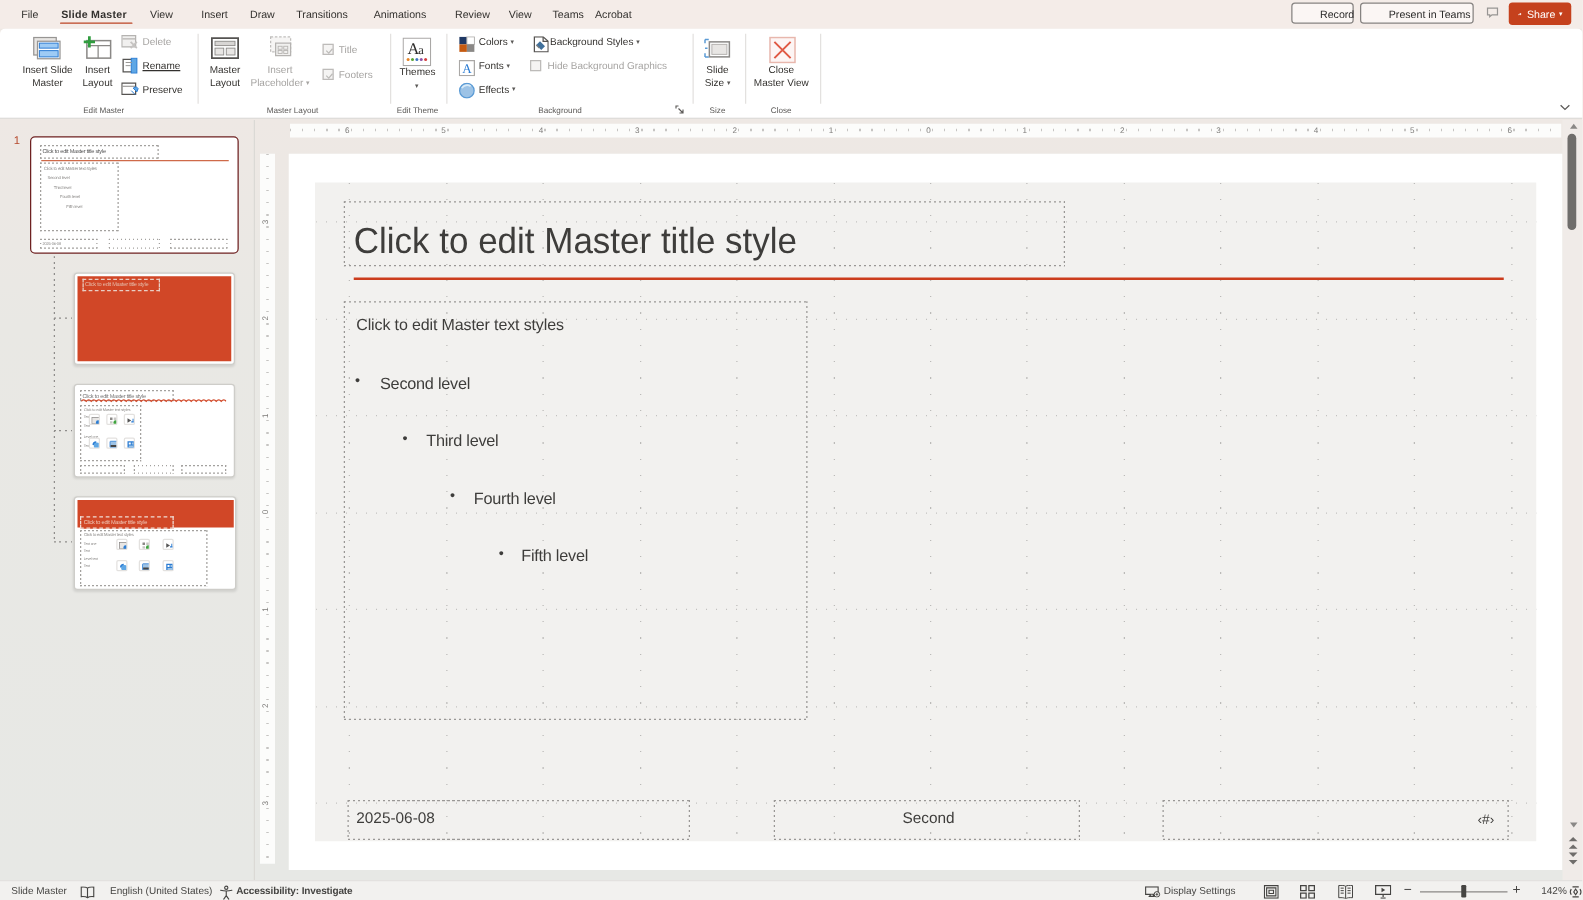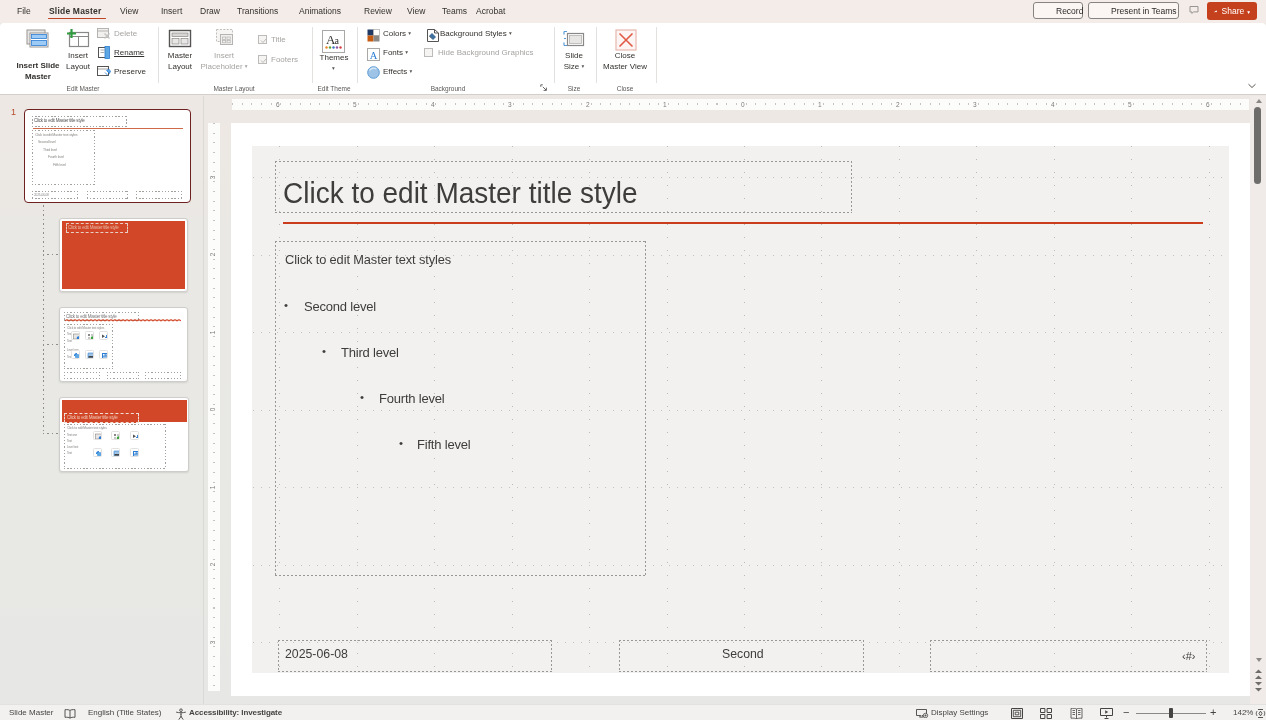--- a/index.html
+++ b/index.html
@@ -197,21 +197,21 @@
     <rect x="4.5" y="3.5" width="16" height="12" fill="#fff" stroke="#8a8886" stroke-width="1.2"></rect>
     <rect x="6.5" y="5.5" width="12" height="8" fill="#e8e6e4" stroke="#b5b3b1" stroke-width="0.8"></rect>
     <path d="M1 1.5h3M1 1.5v3M1 8.5h2M1 15.5h3M1 15.5v-3" stroke="#5b9bd5" stroke-width="1.2" fill="none"></path>
   </svg>
 
   <svg class="abs" style="left:615px; top:6px;" width="22" height="22" viewBox="0 0 22 22">
     <rect x="1" y="1" width="20" height="20" fill="#fdf5f4" stroke="#e8b7ad" stroke-width="1.2"></rect>
     <path d="M4.5 4.5l13 13M17.5 4.5l-13 13" stroke="#e05a45" stroke-width="1.6"></path>
   </svg>
 
-  <div class="biglbl" style="left:8px; top:38px; width:60px;font-weight:bold;">Insert Slide<br>Master</div>
+  <div class="biglbl" style="left:8px; top:28px; width:60px;">Insert Slide<br>Master</div>
   <div class="biglbl" style="left:53px; top:28px; width:50px;">Insert<br>Layout</div>
   <div class="smalllbl gray" style="left:114px; top:6px;">Delete</div>
   <div class="smalllbl" style="left:114px; top:25px;text-decoration:underline;">Rename</div>
   <div class="smalllbl" style="left:114px; top:44px;">Preserve</div>
   <div class="grplabel" style="left:33px;">Edit Master</div>
 
   <div class="biglbl" style="left:155px; top:28px; width:50px;">Master<br>Layout</div>
   <div class="biglbl gray" style="left:191px; top:28px; width:66px;">Insert<br>Placeholder <span class="chev" style="color:#a6a4a2;">▾</span></div>
   <div class="cbx" style="left:258px; top:12px;">
       <svg width="9" height="9" viewBox="0 0 9 9">
@@ -481,21 +481,21 @@
 <svg class="abs" style="left:1254px; top:681px;" width="9" height="12" viewBox="0 0 9 12">
     <path d="M1 1l3.5 3.5L8 1z" fill="#6f6d6b"></path>
     <path d="M1 7l3.5 3.5L8 7z" fill="#6f6d6b"></path>
   </svg>
 
 <div id="statusbar">
   <div class="it" style="left:9px;">Slide Master</div>
   <svg class="abs" style="left:64px; top:4px;" width="12" height="10" viewBox="0 0 12 10">
       <path d="M6 1.5C5 0.7 3.5 0.5 1 0.7v7.6c2.5-.2 4 0 5 .9 1-.9 2.5-1.1 5-.9V0.7C8.5 0.5 7 0.7 6 1.5zM6 1.5v7.7" stroke="#454442" stroke-width="0.9" fill="none"></path>
     </svg>
-  <div class="it" style="left:88px;">English (Title States)</div>
+  <div class="it" style="left:88px;">English (United States)</div>
   <svg class="abs" style="left:175px; top:3px;" width="12" height="12" viewBox="0 0 12 12">
       <circle cx="6" cy="2.2" r="1.3" fill="none" stroke="#454442" stroke-width="0.9"></circle>
       <path d="M1.5 4.2c3 .8 6 .8 9 0M6 6.5v2M6 8.5L4 11.3M6 8.5l2 2.8M6 4.8v1.7" stroke="#454442" stroke-width="0.9" fill="none" stroke-linecap="round"></path>
     </svg>
   <div class="it" style="left:189px; font-weight:bold; letter-spacing:-0.1px;">Accessibility: Investigate</div>
 
   <svg class="abs" style="left:916px; top:4px;" width="13" height="9" viewBox="0 0 13 9">
       <path d="M0.5 0.5h10v6H6.2l1.3 1.6H3.5L4.8 6.5H0.5z" fill="none" stroke="#454442" stroke-width="0.9"></path>
       <circle cx="9.5" cy="6.5" r="2.2" fill="#f2f1ef" stroke="#454442" stroke-width="0.8"></circle>
       <path d="M9.5 5.4v2.2M8.4 6.5h2.2" stroke="#454442" stroke-width="0.7"></path>

